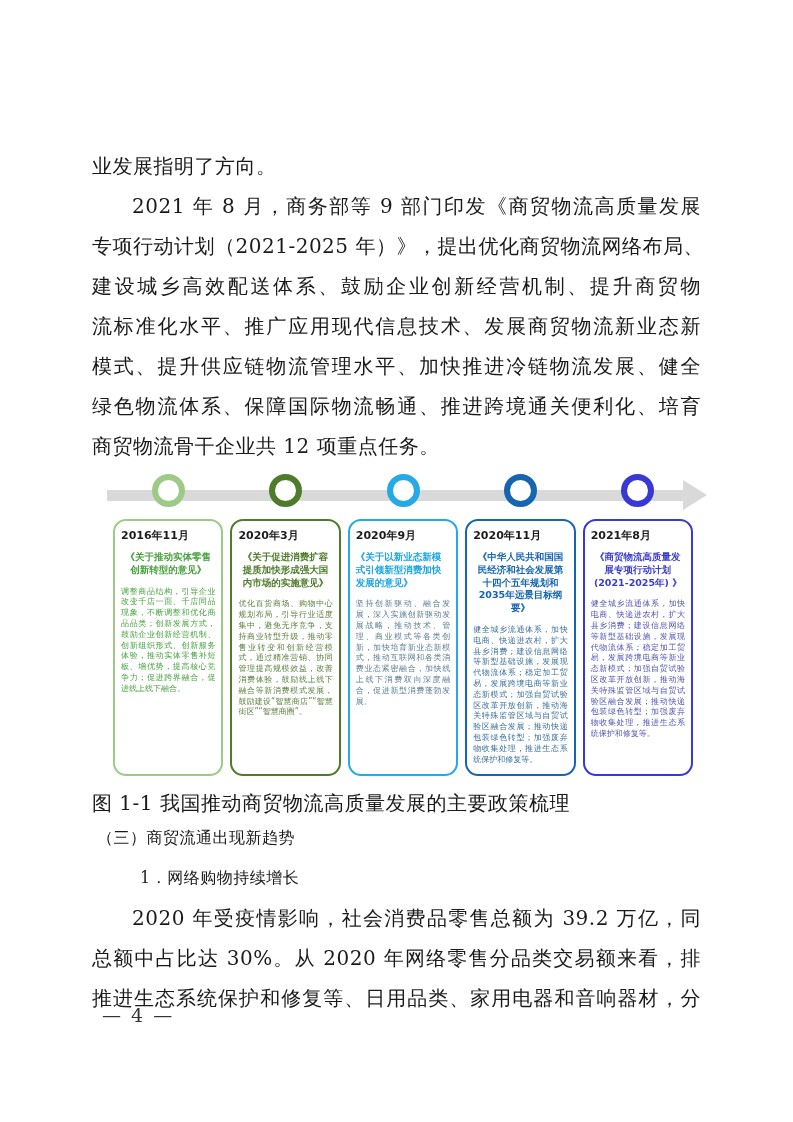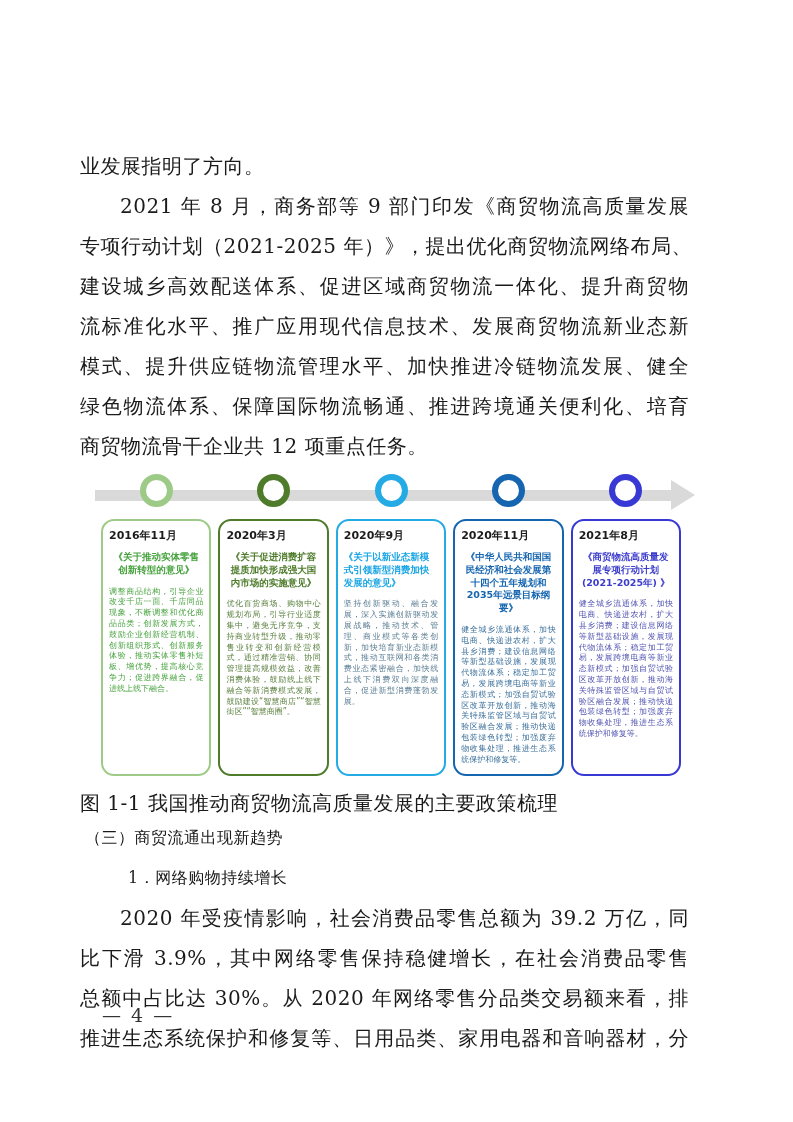--- a/index.html
+++ b/index.html
@@ -2,21 +2,21 @@
 <html><head>
 <meta charset="utf-8">
 <style>
   html,body { margin:0; padding:0; background:#888; }
   .page {
     position:relative; width:793px; height:1122px; margin:0 auto;
     background:#ffffff; overflow:hidden;
     font-family:"DejaVu Serif","Liberation Serif",serif;
     color:#1a1a1a;
   }
-  .content { position:absolute; left:80px; top:146px; width:609px; }
+  .content { position:absolute; left:92px; top:146px; width:609px; }
 
   .bodyline {
     font-size:20px; line-height:40px; white-space:nowrap;
     text-align:justify; text-align-last:justify; letter-spacing:0.5px;
   }
   .bodyline.nojust { text-align-last:left; }
   .bodyline.indent { text-indent:40px; }
 
   
   .figure { position:relative; width:580px; margin:6px 0 0 21px; }
@@ -70,21 +70,21 @@
 </head>
 <body>
 
 <div class="page">
   <div class="content">
 
     <div class="bodyline nojust">业发展指明了方向。</div>
 
     <div class="bodyline indent">2021 年 8 月，商务部等 9 部门印发《商贸物流高质量发展</div>
     <div class="bodyline">专项行动计划（2021-2025 年）》，提出优化商贸物流网络布局、</div>
-    <div class="bodyline">建设城乡高效配送体系、促进区域商贸物流一体化、提升商贸物</div>
+    <div class="bodyline">建设城乡高效配送体系、鼓励企业创新经营机制、提升商贸物</div>
     <div class="bodyline">流标准化水平、推广应用现代信息技术、发展商贸物流新业态新</div>
     <div class="bodyline">模式、提升供应链物流管理水平、加快推进冷链物流发展、健全</div>
     <div class="bodyline">绿色物流体系、保障国际物流畅通、推进跨境通关便利化、培育</div>
     <div class="bodyline nojust">商贸物流骨干企业共 12 项重点任务。</div>
 
     <div class="figure">
       <div class="tl-row">
         <div class="tl-line"></div>
         <div class="tl-arrow"></div>
         <div class="tl-circles">
@@ -135,19 +135,18 @@
       </div>
     </div>
 
     <div class="caption">图 1-1  我国推动商贸物流高质量发展的主要政策梳理</div>
 
     <div class="heading">（三）商贸流通出现新趋势</div>
 
     <div class="subheading">1．网络购物持续增长</div>
 
     <div class="bodyline indent">2020 年受疫情影响，社会消费品零售总额为 39.2 万亿，同</div>
-    <div class="bodyline">比下滑 3.9%，其中网络零售保持稳健增长，在社会消费品零售</div>
     <div class="bodyline">总额中占比达 30%。从 2020 年网络零售分品类交易额来看，排</div>
     <div class="bodyline">推进生态系统保护和修复等、日用品类、家用电器和音响器材，分</div>
   </div>
 
   <div class="footer">— 4 —</div>
 </div>
 
 </body></html>

